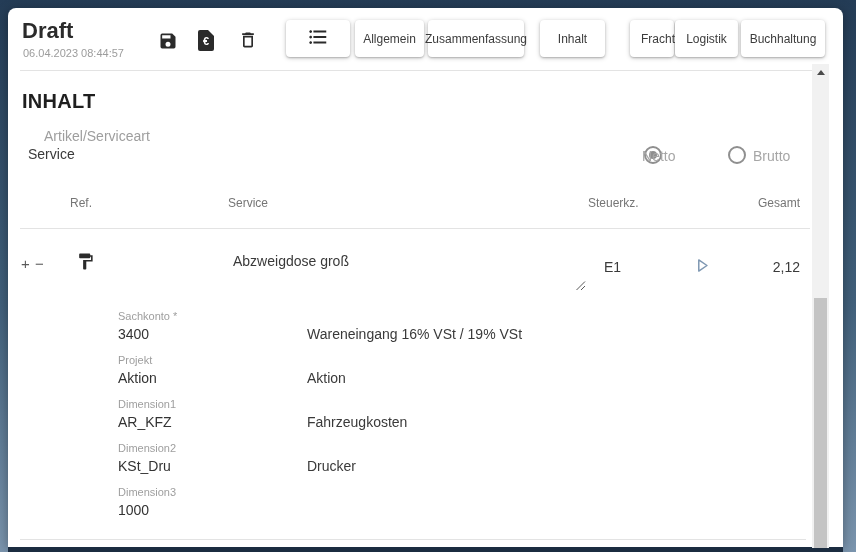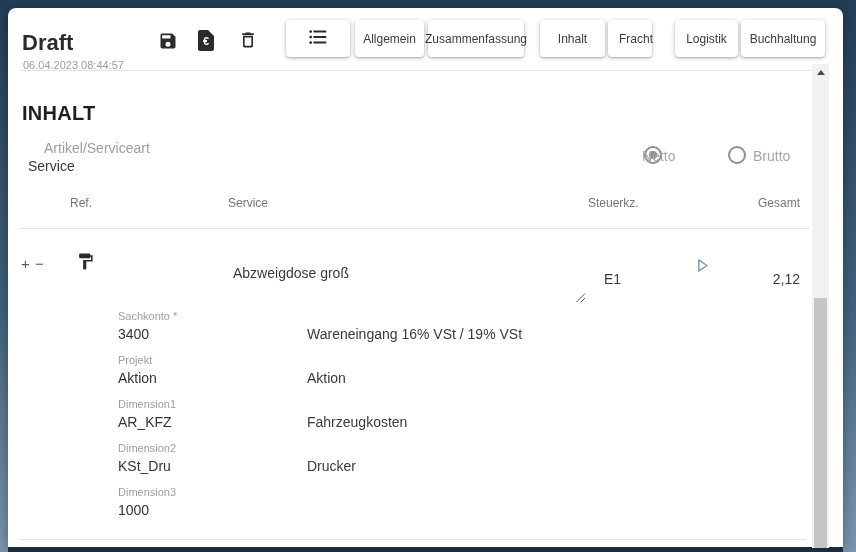--- a/index.html
+++ b/index.html
@@ -7,35 +7,35 @@
     position:relative;width:856px;height:552px;overflow:hidden;
     background:linear-gradient(180deg,#243c56 0%,#41607b 55%,#7b95ae 100%);
     font-family:"Liberation Sans",sans-serif;
   }
   .card{
     position:absolute;left:8px;top:8px;width:835px;height:539px;
     background:#ffffff;border-radius:8px 8px 0 0;
     box-shadow:0 2px 12px rgba(0,0,0,.35);
   }
   .bottom-strip{position:absolute;left:8px;top:547px;width:835px;height:5px;background:#1b2c40;}
-  .abs{position:absolute;margin-top:12px;}
+  .abs{position:absolute;}
   .title{left:22px;top:18px;font-size:22px;font-weight:bold;color:#2b2b2b;}
   .timestamp{left:23px;top:47px;font-size:11px;color:#9c9c9c;}
   .icon-btn{position:absolute;background:transparent;border:none;padding:0;margin:0;cursor:pointer;line-height:0;}
   .raised-btn{
     position:absolute;background:#ffffff;border:none;border-radius:4px;cursor:pointer;
     box-shadow:0 1px 2px rgba(0,0,0,.22),0 1px 5px rgba(0,0,0,.2);
     font-family:"Liberation Sans",sans-serif;font-size:12px;color:#3c3c3c;
     display:flex;align-items:center;justify-content:center;height:37px;top:20px;
   }
   .btn-list{left:286px;width:64px;}
   .tab-0{left:355px;width:69px;}
   .tab-1{left:428px;width:96px;}
   .tab-2{left:540px;width:65px;}
-  .tab-3{left:608px;width:44px;padding-left:18px;}
+  .tab-3{left:630px;width:44px;padding-left:18px;}
   .tab-4{left:675px;width:63px;}
   .tab-5{left:741px;width:84px;}
   .divider{position:absolute;height:1px;background:#e3e3e3;}
   .hdr-divider{left:20px;top:70px;width:792px;}
   .col-divider{left:20px;top:228px;width:790px;}
   .bot-divider{left:20px;top:539px;width:786px;}
   .section-title{left:22px;top:90px;font-size:20px;font-weight:bold;color:#1f1f1f;letter-spacing:.3px;}
   .art-label{left:44px;top:128px;font-size:14px;color:#9e9e9e;}
   .art-value{left:28px;top:146px;font-size:14px;color:#3a3a3a;}
   .btn-rabatt{left:382px;top:138px;width:88px;height:33px;font-size:13px;}

